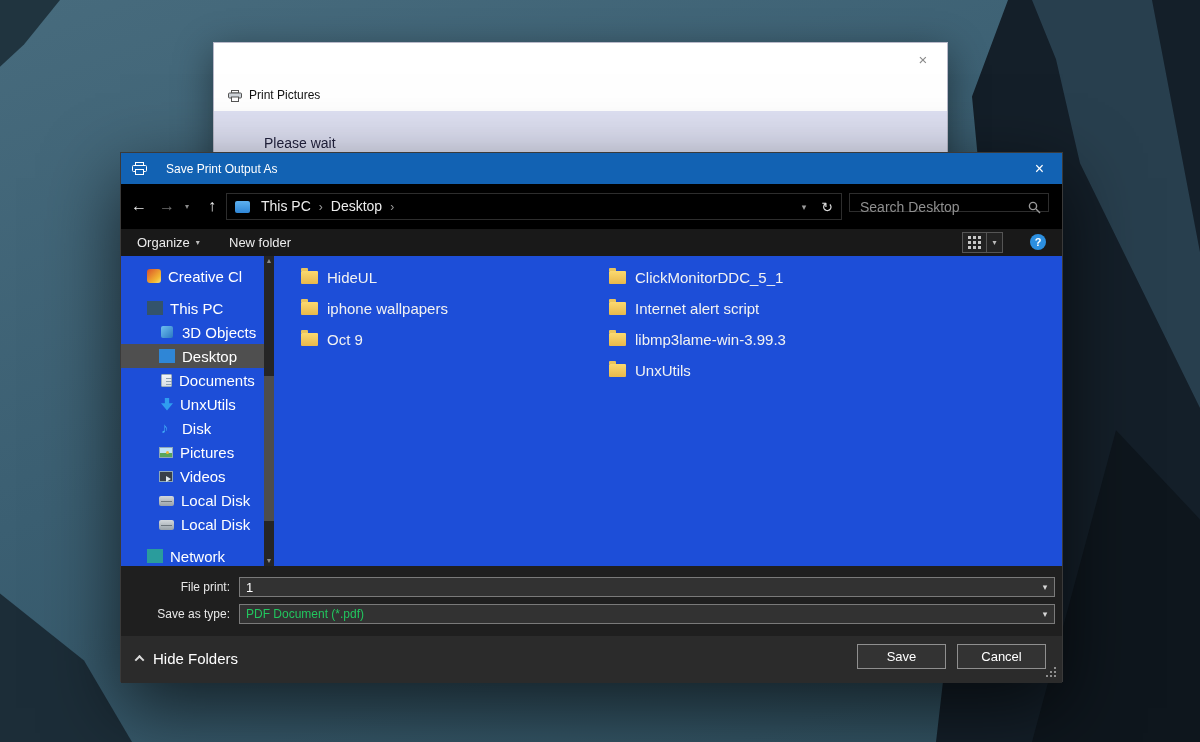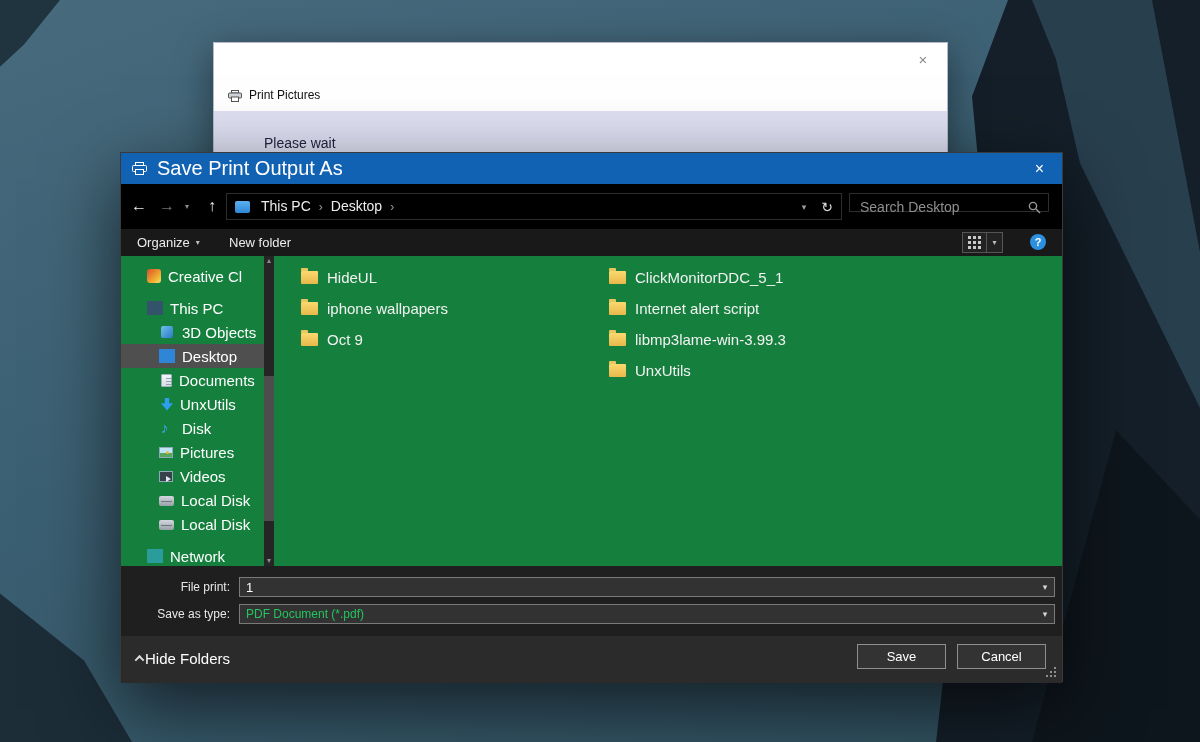--- a/index.html
+++ b/index.html
@@ -19,21 +19,21 @@
   .print-win{position:absolute;left:213px;top:42px;width:735px;height:240px;background:#dfe1f3;border:1px solid #b9b9c9;box-shadow:0 10px 36px rgba(0,0,0,.45)}
   .print-head{position:absolute;left:0;top:0;right:0;height:68px;background:#fff}
   .print-close{position:absolute;top:8px;right:14px;font-size:15px;color:#8a8a8a;width:20px;text-align:center}
   .print-title{position:absolute;left:14px;bottom:9px;display:flex;align-items:flex-end;gap:7px;font-size:12px;color:#111}
   .print-wait{position:absolute;left:50px;top:92px;font-size:14px;color:#23233f}
 
   
   .dlg{position:absolute;left:120px;top:152px;width:943px;height:530px;background:#1f1f1f;border:1px solid #3a3a3a;box-shadow:0 26px 70px rgba(0,0,0,.65)}
   .titlebar{position:absolute;left:0;top:0;right:0;height:31px;background:#1262b3;display:flex;align-items:center;color:#fff}
   .ticon{margin-left:11px;display:flex}
-  .ttext{margin-left:10px;font-size:20px}
+  .ttext{margin-left:19px;font-size:12px}
   .tclose{position:absolute;right:0;top:0;width:45px;height:31px;display:flex;align-items:center;justify-content:center;color:#fff;font-size:16px}
 
   .navbar{position:absolute;left:0;top:31px;right:0;height:45px;background:#000}
   .navbtn{position:absolute;top:11px;width:22px;height:22px;display:flex;align-items:center;justify-content:center;font-size:16px;color:#eaeaea}
   .nav-back{left:7px}
   .nav-fwd{left:35px;color:#6f6f6f}
   .nav-chev{left:59px;width:14px;font-size:8px;color:#8a8a8a}
   .nav-up{left:80px}
   .addressbar{position:absolute;left:105px;top:9px;width:616px;height:27px;background:#000;border:1px solid #2d2d2d;display:flex;align-items:center}
   .loc-icon{flex:none;width:15px;height:12px;margin:0 5px 0 8px;background:linear-gradient(#5db1f0,#2f86d6);border-radius:2px}
@@ -48,21 +48,21 @@
 
   .toolbar{position:absolute;left:0;top:76px;right:0;height:27px;background:#191919;color:#ececec;font-size:13px}
   .tool-organize{position:absolute;left:16px;top:0;height:27px;display:flex;align-items:center;gap:6px}
   .tool-caret{font-size:8px;color:#bbb}
   .tool-newfolder{position:absolute;left:108px;top:0;height:27px;display:flex;align-items:center}
   .view-group{position:absolute;right:59px;top:3px;display:flex}
   .view-btn{width:25px;height:21px;border:1px solid #555;display:flex;align-items:center;justify-content:center;background:#222}
   .view-drop{width:16px;height:21px;border:1px solid #555;border-left:none;display:flex;align-items:center;justify-content:center;font-size:8px;color:#bbb;background:#222}
   .help-btn{position:absolute;right:16px;top:5px;width:16px;height:16px;border-radius:50%;background:#2c8fe0;color:#fff;font-size:11px;font-weight:bold;display:flex;align-items:center;justify-content:center}
 
-  .main{position:absolute;left:0;top:103px;right:0;height:310px;background:#15803d;overflow:hidden}
+  .main{position:absolute;left:0;top:103px;right:0;height:310px;background:#1d4ed8;overflow:hidden}
   .sidebar{position:absolute;left:0;top:8px;width:143px}
   .side-item{height:24px;display:flex;align-items:center;gap:7px;padding-left:26px;color:#fff;font-size:15px;white-space:nowrap;overflow:hidden}
   .side-item.indent{padding-left:38px}
   .side-item.selected{background:#4f4f4f}
   .side-item.gap{margin-top:8px}
   .sicon{flex:none;position:relative;width:16px;height:14px}
 
   .ic-creative{width:14px;height:14px;background:linear-gradient(135deg,#d94f2a 0%,#f2b632 70%,#f5e27a 100%);border-radius:3px}
   .ic-pc{background:#33536b}
   .ic-desktop{background:#2f86d6}
@@ -96,21 +96,21 @@
   .frow{position:absolute;left:0;right:7px;height:20px;display:flex;align-items:center}
   .frow.r1{top:11px}
   .frow.r2{top:38px}
   .flabel{width:118px;text-align:right;font-size:12px;color:#e8e8e8;padding-right:9px;white-space:nowrap}
   .fcombo{position:relative;flex:1;height:20px;background:#323232;border:1px solid #7a7a7a;display:flex;align-items:center}
   .fcombo input{flex:1;background:transparent;border:none;outline:none;color:#fff;font-size:13px;padding-left:6px;font-family:"Liberation Sans","DejaVu Sans",sans-serif}
   .fvalue{flex:1;color:#22c55e;font-size:12px;padding-left:6px}
   .fdrop{width:18px;text-align:center;font-size:9px;color:#d6d6d6}
 
   .footer{position:absolute;left:0;top:483px;right:0;height:47px;background:#2b2b2b}
-  .hidefolders{position:absolute;left:15px;top:14px;display:flex;align-items:center;gap:2px;color:#fff;font-size:15px}
+  .hidefolders{position:absolute;left:15px;top:14px;display:flex;align-items:center;gap:10px;color:#fff;font-size:15px}
   .chev-up{width:7px;height:7px;border-left:2px solid #dcdcdc;border-top:2px solid #dcdcdc;transform:rotate(45deg) translate(1px,1px)}
   .btn{position:absolute;top:8px;width:89px;height:25px;background:#333;border:1px solid #8f8f8f;color:#fff;font-size:13px;display:flex;align-items:center;justify-content:center}
   .btn.save{left:736px}
   .btn.cancel{left:836px}
   .grip{position:absolute;right:4px;bottom:4px;width:12px;height:12px}
   .grip::before{content:"";position:absolute;left:0;top:0;width:2px;height:2px;background:transparent;
     box-shadow:8px 0 0 #8f8f8f,8px 4px 0 #8f8f8f,8px 8px 0 #8f8f8f,4px 4px 0 #8f8f8f,4px 8px 0 #8f8f8f,0 8px 0 #8f8f8f}
 </style>
 </head>
 <body>

